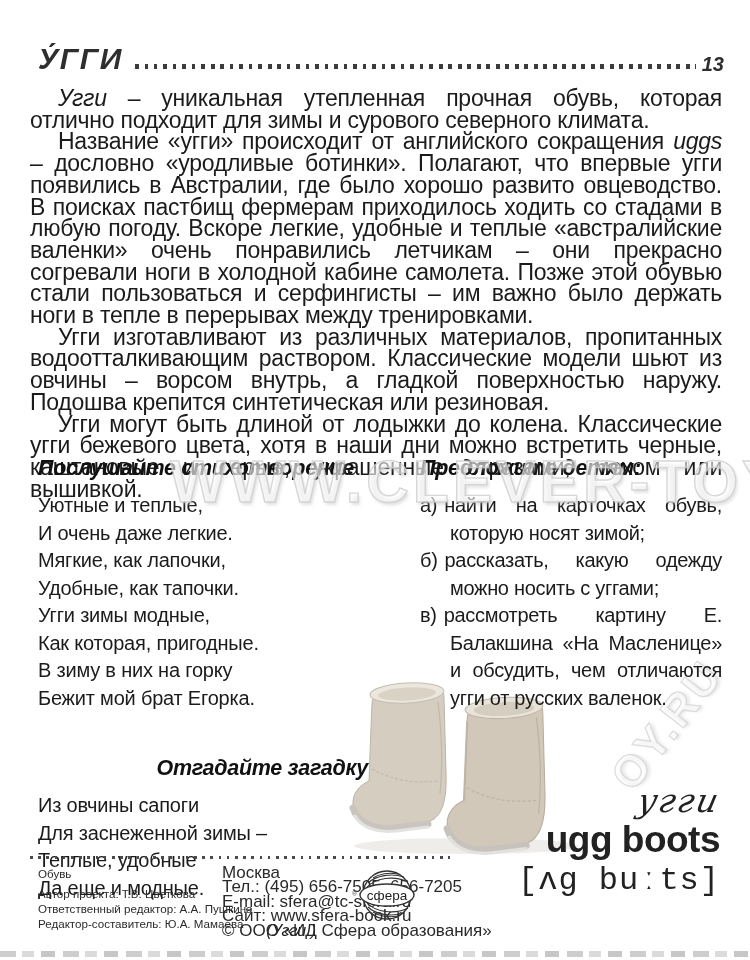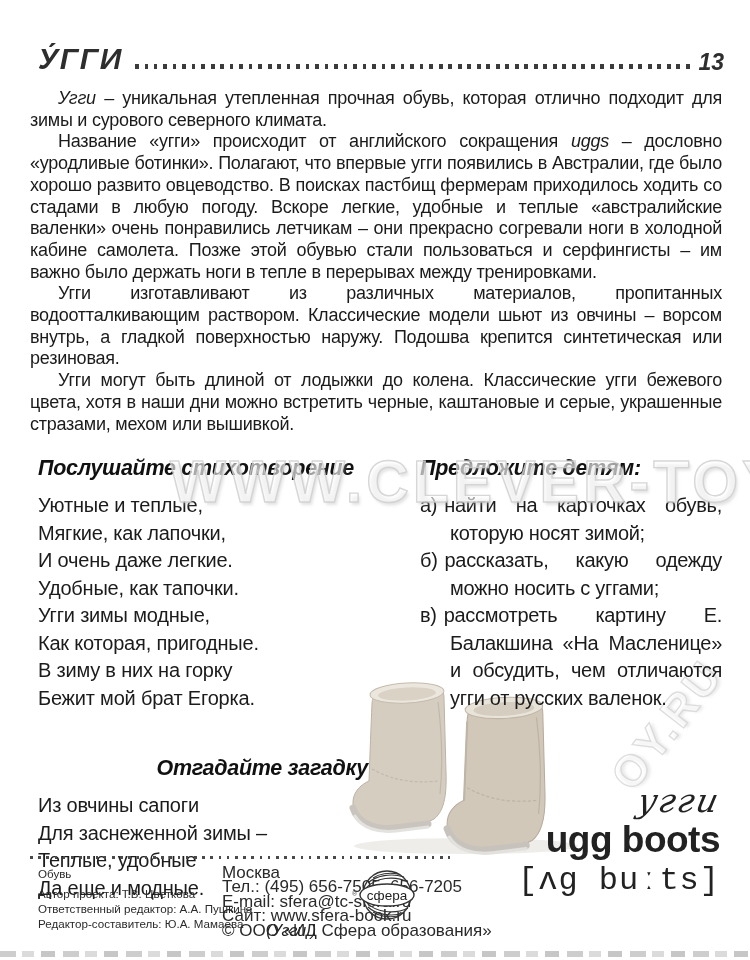--- a/index.html
+++ b/index.html
@@ -5,25 +5,25 @@
   html,body { margin:0; padding:0; background:#ffffff; }
   .page {
     position:relative; width:750px; height:960px; background:#ffffff;
     font-family:"Liberation Sans", sans-serif; color:#1b1b1b; overflow:hidden;
   }
   
   .header { position:absolute; left:38px; right:26px; top:42px; display:flex; align-items:flex-end; z-index:2; }
   .title { font-size:30px; font-weight:bold; font-style:italic; letter-spacing:1.5px; color:#2e2e2e; white-space:nowrap; }
   .leader { flex:1; height:5px; margin:0 6px 7px 12px;
     background:repeating-linear-gradient(90deg,#3c3c3c 0 3.5px, transparent 3.5px 9.5px); }
-  .pageno { font-size:23px; font-weight:bold; font-style:italic; color:#2e2e2e; margin-bottom:0px; }
+  .pageno { font-size:20px; font-weight:bold; font-style:italic; color:#2e2e2e; margin-bottom:0px; }
 
   
   .body-text { position:absolute; left:30px; width:692px; top:88px; z-index:2;
-    font-size:18px; line-height:21.7px; text-align:justify; letter-spacing:-0.25px; }
+    font-size:23px; line-height:21.7px; text-align:justify; letter-spacing:-0.25px; }
   .body-text p { margin:0; text-indent:28px; }
   .it { font-style:italic; }
 
   
   .col-left  { position:absolute; left:38px;  top:456px; width:330px; z-index:2; }
   .col-right { position:absolute; left:420px; top:456px; width:302px; z-index:2; }
   .sec-heading { font-size:21.5px; font-weight:bold; font-style:italic; letter-spacing:-0.3px; margin:0 0 11px 0; color:#111; }
   .poem-line, .riddle-line { font-size:20px; line-height:27.5px; letter-spacing:-0.2px; }
   .riddle-heading { margin-top:44px;text-align:right; }
   .riddle-answer { font-size:16px; font-style:italic; text-align:right; padding-right:52px; margin-top:20px; }
@@ -87,22 +87,22 @@
   <div class="body-text">
     <p><span class="it">Угги</span><span> – уникальная утепленная прочная обувь, которая отлично подходит для зимы и сурового северного климата.</span></p>
     <p><span>Название «угги» происходит от английского сокращения </span><span class="it">uggs</span><span> – дословно «уродливые ботинки». Полагают, что впервые угги появились в Австралии, где было хорошо развито овцеводство. В поисках пастбищ фермерам приходилось ходить со стадами в любую погоду. Вскоре легкие, удобные и теплые «австралийские валенки» очень понравились летчикам – они прекрасно согревали ноги в холодной кабине самолета. Позже этой обувью стали пользоваться и серфингисты – им важно было держать ноги в тепле в перерывах между тренировками.</span></p>
     <p>Угги изготавливают из различных материалов, пропитанных водоотталкивающим раствором. Классические модели шьют из овчины – ворсом внутрь, а гладкой поверхностью наружу. Подошва крепится синтетическая или резиновая.</p>
     <p>Угги могут быть длиной от лодыжки до колена. Классические угги бежевого цвета, хотя в наши дни можно встретить черные, каштановые и серые, украшенные стразами, мехом или вышивкой.</p>
   </div>
 
   <div class="col-left">
     <div class="sec-heading">Послушайте стихотворение</div>
     <div class="poem-line">Уютные и теплые,</div>
+    <div class="poem-line">И очень даже легкие.</div>
     <div class="poem-line">Мягкие, как лапочки,</div>
-    <div class="poem-line">И очень даже легкие.</div>
     <div class="poem-line">Удобные, как тапочки.</div>
     <div class="poem-line">Угги зимы модные,</div>
     <div class="poem-line">Как которая, пригодные.</div>
     <div class="poem-line">В зиму в них на горку</div>
     <div class="poem-line">Бежит мой брат Егорка.</div>
 
     <div class="sec-heading riddle-heading">Отгадайте загадку</div>
     <div class="riddle-line">Из овчины сапоги</div>
     <div class="riddle-line">Для заснеженной зимы –</div>
     <div class="riddle-line">Теплые, удобные</div>

